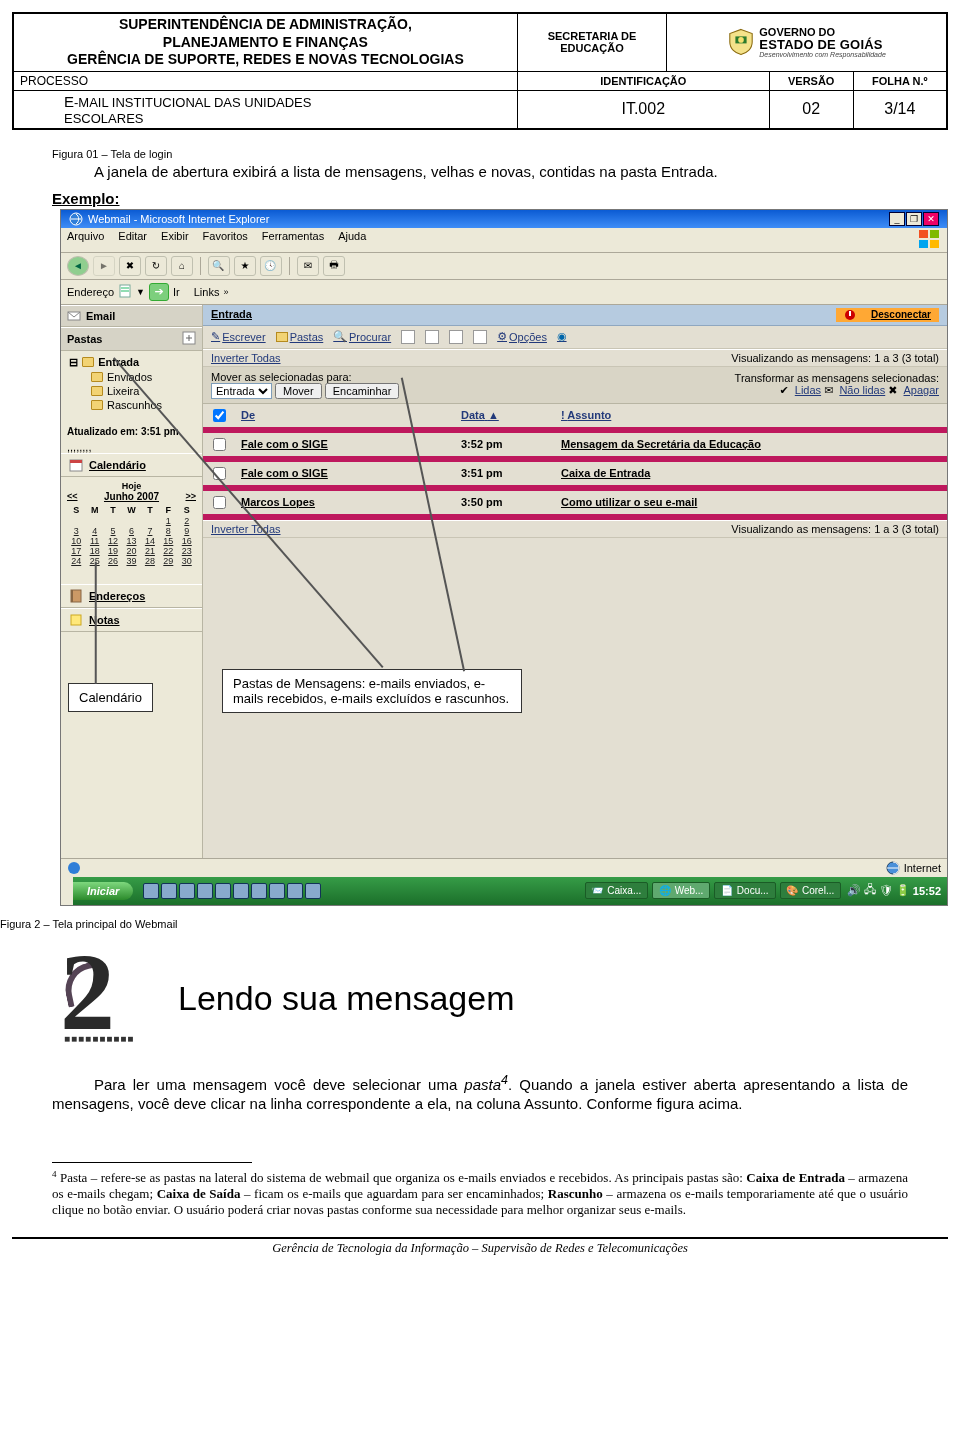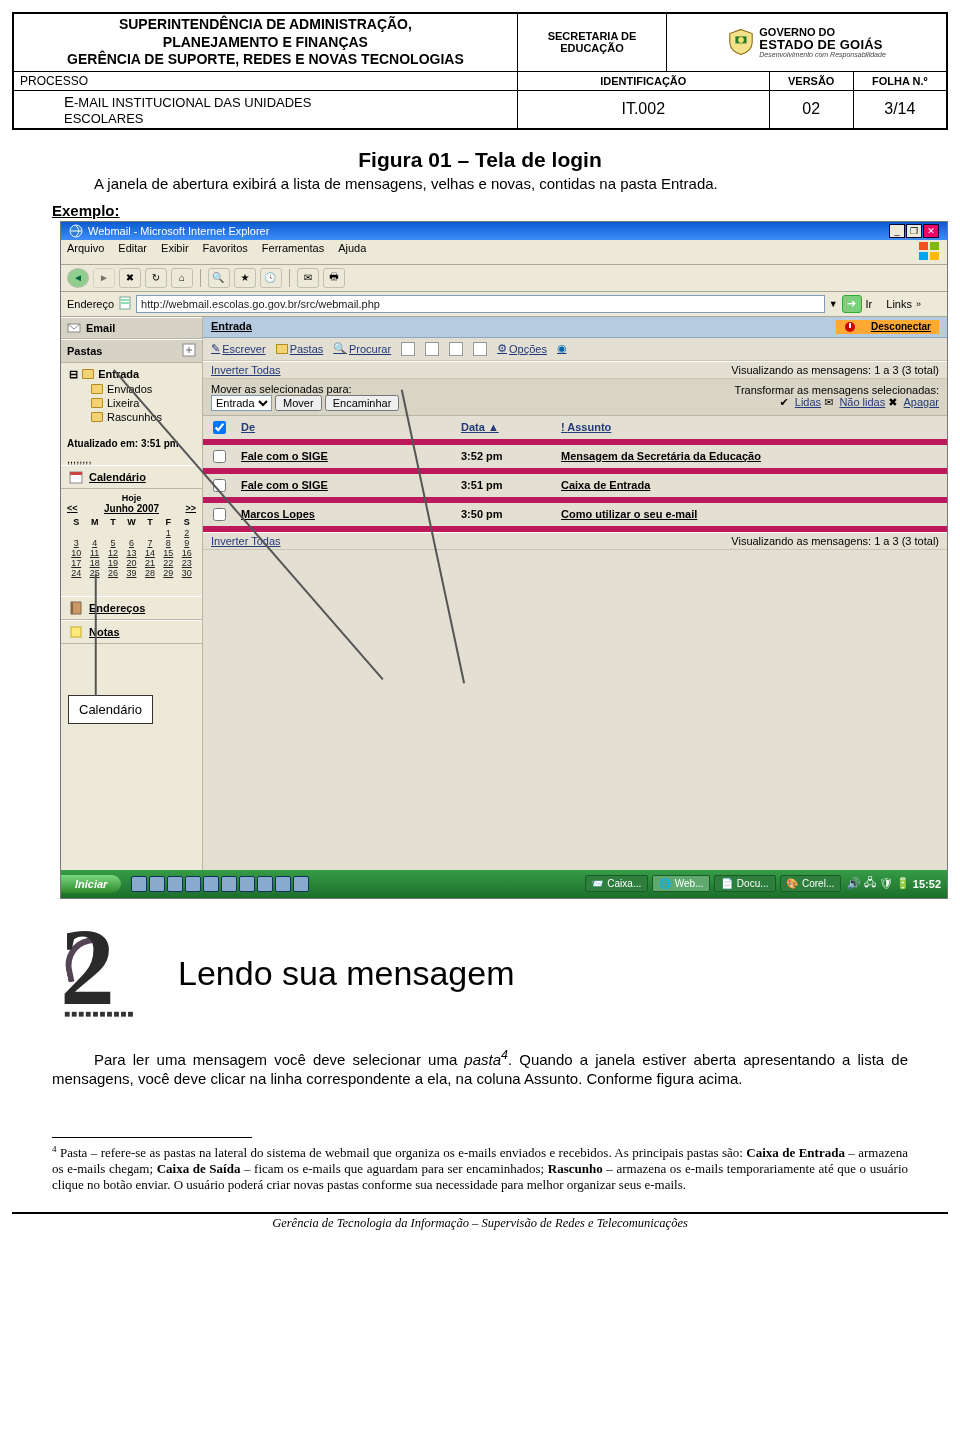--- a/index.html
+++ b/index.html
@@ -27,21 +27,21 @@
   .hdr .gov-logo .gov-text .l1 { font-weight:700; font-size:11px; }
   .hdr .gov-logo .gov-text .l2 { font-weight:700; font-size:13px; letter-spacing:.2px; }
   .hdr .gov-logo .gov-text .l3 { font-style:italic; font-size:7px; color:#444; }
   .hdr .small-head { font-weight:700; font-size:11px; }
   .hdr .processo { text-align:left; font-weight:400; }
   .hdr .email-inst { font-size: 14px; }
   .hdr .email-inst .big { font-size: 15px; }
 
   
   .content { padding: 12px 52px 0 52px; }
-  .fig-caption { text-align:center; font-weight:700; font-size: 21px; margin: 6px 0 2px 0;}
+  .fig-caption { font-weight:400; font-size: 11px; margin: 6px 0 2px 0;}
   .para { font-size: 15px; line-height: 1.3; text-align: justify; }
   .indent { text-indent: 42px; }
 
   
   .ie-wrap { position: relative; margin: 0 12px; padding-left: 48px; }
   .ie-window { background:#ece9d8; border:1px solid #777; }
   .ie-titlebar { background: linear-gradient(180deg,#0b5bd3,#3e8df7); color:#fff; font-size:11px; padding:2px 8px; display:flex; justify-content:space-between; align-items:center; }
   .ie-titlebar .ctrls { display:flex; gap:1px;}
   .ie-titlebar .ctrls span { width:16px; height:14px; background:#ece9d8; border:1px solid #003; display:inline-flex; align-items:center; justify-content:center; font-size:9px; color:#000;}
   .ie-menu { background:#ece9d8; font-size:11px; padding:2px 6px; border-bottom:1px solid #aca899; display:flex; gap:14px; }
@@ -79,21 +79,21 @@
   .wm-sel select{ font-size:11px; background:#fff; border:1px solid #7f9db9;}
   .wm-sel input[type=button]{ font-size:11px; padding:0 6px;}
   .wm-sel .right a { text-decoration: underline; margin-left:6px; color:#22397a;}
   .wm-table { width:100%; border-collapse: collapse; font-size:11px;}
   .wm-table th, .wm-table td { border-bottom:6px solid #be185d; padding:2px 6px; text-align:left;}
   .wm-table th { text-decoration: underline; color:#22397a;}
   .wm-table td.cb { width:20px; }
   .wm-table td.sub { text-decoration: underline; color:#000; font-weight:700;}
   .wm-table td.from a { text-decoration: underline; color:#000; font-weight:700;}
   .wm-statusbar { display:flex; justify-content:space-between; padding:2px 6px; background:#ece9d8; border-top:1px solid #aca899; font-size:11px;}
-  .taskbar { background: linear-gradient(180deg,#369c47,#1b6f2a); display:flex; align-items:center; height:28px; font-size:11px; color:#fff; }
+  .taskbar { background: linear-gradient(180deg,#369c47,#1b6f2a); display:flex; align-items:center; height:28px; font-size:11px; color:#fff;margin-left:12px; }
   .taskbar .start { background: linear-gradient(180deg,#7ed87e,#2b8a2b); padding:3px 14px; font-weight:700; font-style:italic; border-radius:0 12px 12px 0; margin-right:6px;}
   .taskbar .tray { margin-left:auto; display:flex; gap:3px; padding:0 6px; align-items:center;}
   .taskbar .tray .clock { font-weight:700; }
   .taskbar .tabs { display:flex; gap:4px;}
   .taskbar .tabs .tab { background:#2e7e3d; border:1px solid #1a5c26; padding:2px 6px; border-radius:2px; font-size:10px; display:flex; gap:3px; align-items:center;}
   .taskbar .ql { display:flex; gap:2px; margin-left:4px;}
   .taskbar .ql span { width:16px; height:16px; background:#8ac; border:1px solid #135; border-radius:2px;}
 
   
   .callouts { position:absolute; inset:0; pointer-events:none; }
@@ -227,21 +227,20 @@
         <span class="btn">🖶</span>
       </div>
       <div class="ie-addrbar">
         <span>Endereço</span>
         <span>
           <svg width="14" height="14">
               <rect x="2" y="1" width="10" height="12" fill="#fff" stroke="#7a9"></rect>
               <path d="M3 4 h8 M3 7 h8" stroke="#2b6"></path>
             </svg>
         </span>
-        <div class="addr-input">http://webmail.escolas.go.gov.br/src/webmail.php</div>
         <span style="font-size:9px">▼</span>
         <span class="go-btn">➔</span>
         <span>Ir</span>
         <span style="width:6px"></span>
         <span>Links</span>
         <span style="font-size:9px">»</span>
         <span class="btn" style="width:16px;height:16px;"></span>
       </div>
 
       <div class="ie-content">
@@ -467,20 +466,34 @@
                 </tr>
               </tbody>
           </table>
           <div class="wm-inv">
             <a>Inverter Todas</a>
             <span>Visualizando as mensagens: 1 a 3 (3 total)</span>
           </div>
           <div style="height:320px"></div>
         </div>
       </div>
+      <div class="wm-statusbar">
+        <span style="display:flex;align-items:center;gap:4px;">
+            <svg width="14" height="14">
+              <circle cx="7" cy="7" r="6" fill="#2f7ed8"></circle>
+            </svg>
+          </span>
+        <span style="display:flex;align-items:center;gap:4px;">
+            <svg width="14" height="14">
+              <circle cx="7" cy="7" r="6" fill="#4a90d9" stroke="#246"></circle>
+              <path d="M1 7 h12 M7 1 a6 6 0 0 1 0 12" stroke="#fff" fill="none"></path>
+            </svg>
+            <span>Internet</span>
+          </span>
+      </div>
       <div class="taskbar">
         <span class="start">Iniciar</span>
         <span class="ql">
             <span></span>
             <span></span>
             <span></span>
             <span></span>
             <span></span>
             <span></span>
             <span></span>
@@ -514,26 +527,28 @@
             <span>🔋</span>
           <span class="clock">15:52</span>
         </span>
       </div>
     </div>
 
     <div class="callouts">
       <div class="callbox" style="left:56px; top:474px;">Calendário</div>
       <div class="callout-line" style="left:84px; top:352px; width:122px; transform: rotate(90deg);"></div>
 
+      <div class="callbox" style="left:210px; top:460px; width:300px;">Pastas de Mensagens: e-mails enviados, e-mails recebidos, e-mails excluídos e rascunhos.</div>
       <div class="callout-line" style="left:102px; top:148px; width:410px; transform: rotate(49deg);"></div>
       <div class="callout-line" style="left:390px; top:168px; width:300px; transform: rotate(78deg);"></div>
     </div>
   </div>
 
   <div style="height:6px"></div>
+  <div class="fig-caption">Figura 2 – Tela principal do Webmail</div>
 
   <div class="section-row">
     <div class="big2">
       <div class="ribbon"></div>
       <div class="num">2</div>
       <div class="dots">■■■■■■■■■■</div>
     </div>
     <div class="section-title">Lendo sua mensagem</div>
   </div>
 

